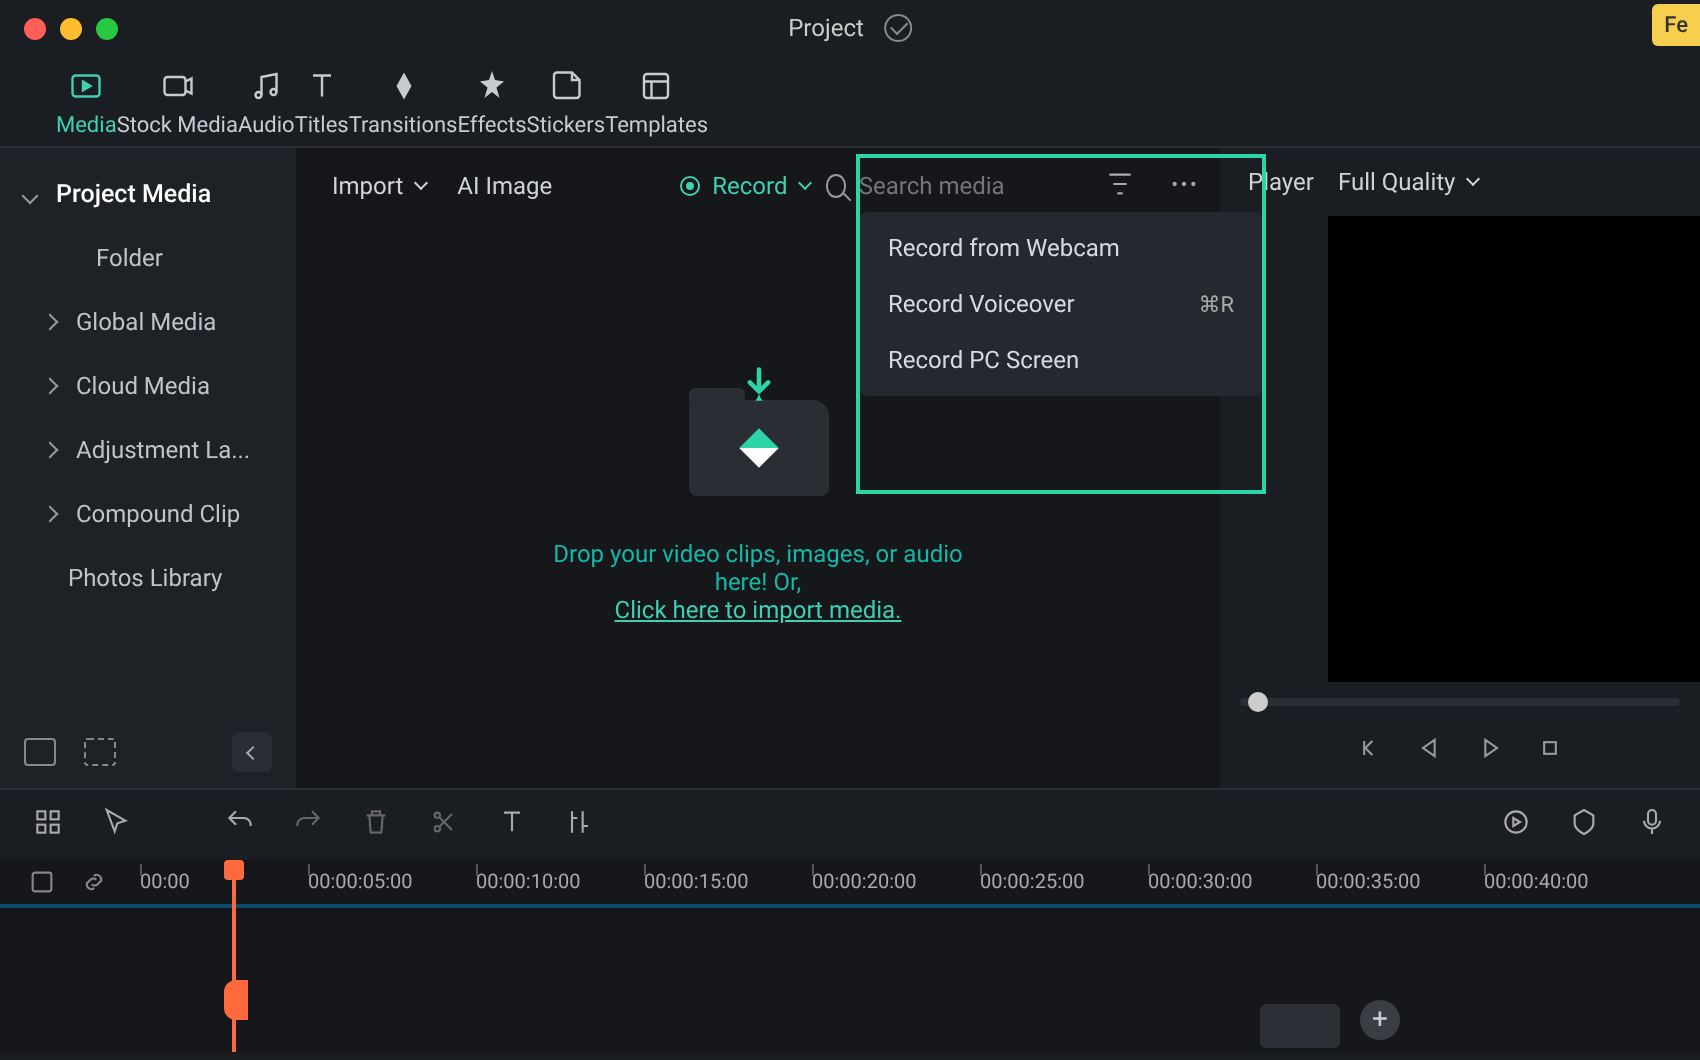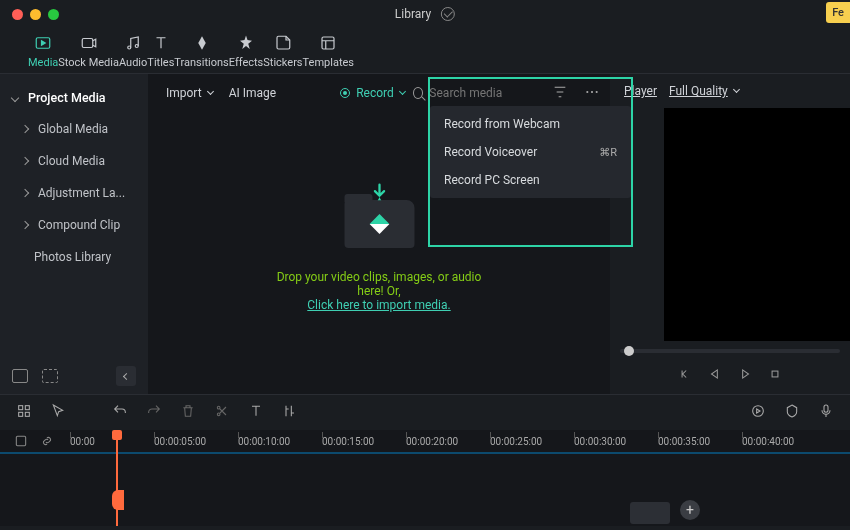--- a/index.html
+++ b/index.html
@@ -58,26 +58,26 @@
   .dropdown { position: absolute; left: 282px; top: 32px; width: 201px; background: #25282e; border-radius: 3px; padding: 4px 0; z-index: 4; }
   .dd-item { display: flex; align-items: center; justify-content: space-between; padding: 7px 14px; font-size: 12px; color: #d8dbde; cursor: pointer; }
   .shortcut { color: #aaa; font-size: 11px; }
 
   
   .drop-zone { position: absolute; left: 50%; top: 50%; transform: translate(-50%, -40%); display: flex; flex-direction: column; align-items: center; text-align: center; }
   .arrow-down { width: 22px; height: 22px; margin-bottom: -4px; z-index: 2; }
   .folder-shape { width: 70px; height: 48px; background: #2a2d33; border-radius: 4px 8px 4px 4px; position: relative; display: flex; align-items: center; justify-content: center; }
   .folder-shape::before { content: ""; position: absolute; top: -6px; left: 0; width: 28px; height: 8px; background: #2a2d33; border-radius: 3px 3px 0 0; }
   .diamond { width: 14px; height: 14px; background: linear-gradient(135deg, #2dd4a7 50%, #fff 50%); transform: rotate(45deg); }
-  .drop-text { margin-top: 22px; font-size: 12px; color: #84cc16; }
+  .drop-text { margin-top: 22px; font-size: 12px; color: #14b8a6; }
   .drop-link { color: #3fcfb3; text-decoration: underline; cursor: pointer; }
 
   
   .player { width: 240px; background: #1a1d21; display: flex; flex-direction: column; }
-  .player-head { display: flex; align-items: center; gap: 12px; padding: 10px 14px; font-size: 12px; text-decoration: underline; }
+  .player-head { display: flex; align-items: center; gap: 12px; padding: 10px 14px; font-size: 12px; }
   .quality-sel { display: flex; align-items: center; gap: 6px; color: #d0d3d8; cursor: pointer; }
   .player-view { flex: 1; background: #000; margin: 0 0 0 54px; }
   .player-scrub { height: 4px; background: #2a2d33; margin: 8px 10px; border-radius: 2px; position: relative; }
   .scrub-handle { width: 10px; height: 10px; background: #ccc; border-radius: 50%; position: absolute; left: 4px; top: -3px; }
   .player-controls { display: flex; gap: 16px; align-items: center; justify-content: center; padding: 6px 0 10px; }
   .pc-btn svg { width: 14px; height: 14px; }
 
   
   .tl-tools { display: flex; align-items: center; gap: 18px; padding: 8px 16px; background: #1a1d21; border-top: 1px solid #2a2d33; }
   .tl-tools svg { width: 16px; height: 16px; }
@@ -99,21 +99,21 @@
 </head>
 <body>
 
 <div class="titlebar">
   <div class="traffic-lights">
     <div class="light red"></div>
     <div class="light yellow"></div>
     <div class="light green"></div>
   </div>
   <div class="title-center">
-    <span>Library</span>
+    <span>Project</span>
     <span class="cloud-icon"></span>
   </div>
   <div class="feedback-btn">Fe</div>
 </div>
 
 <div class="main-tabs">
   <div class="main-tab active">
     <span class="tab-icon">
         <svg viewBox="0 0 24 24" fill="none" stroke="#3fcfb3" stroke-width="1.6">
           <rect x="3" y="5" width="18" height="14" rx="2"></rect>
@@ -184,20 +184,23 @@
     <span>Templates</span>
   </div>
 </div>
 
 <div class="content">
 
   <div class="sidebar">
     <div class="side-head">
       <span class="chev"></span>
       <span>Project Media</span>
+    </div>
+    <div class="side-item" style="padding-left:48px">
+      <span>Folder</span>
     </div>
     <div class="side-item">
         <span class="chev"></span>
         <span>Global Media</span>
       </div>
     <div class="side-item">
         <span class="chev"></span>
         <span>Cloud Media</span>
       </div>
     <div class="side-item">

